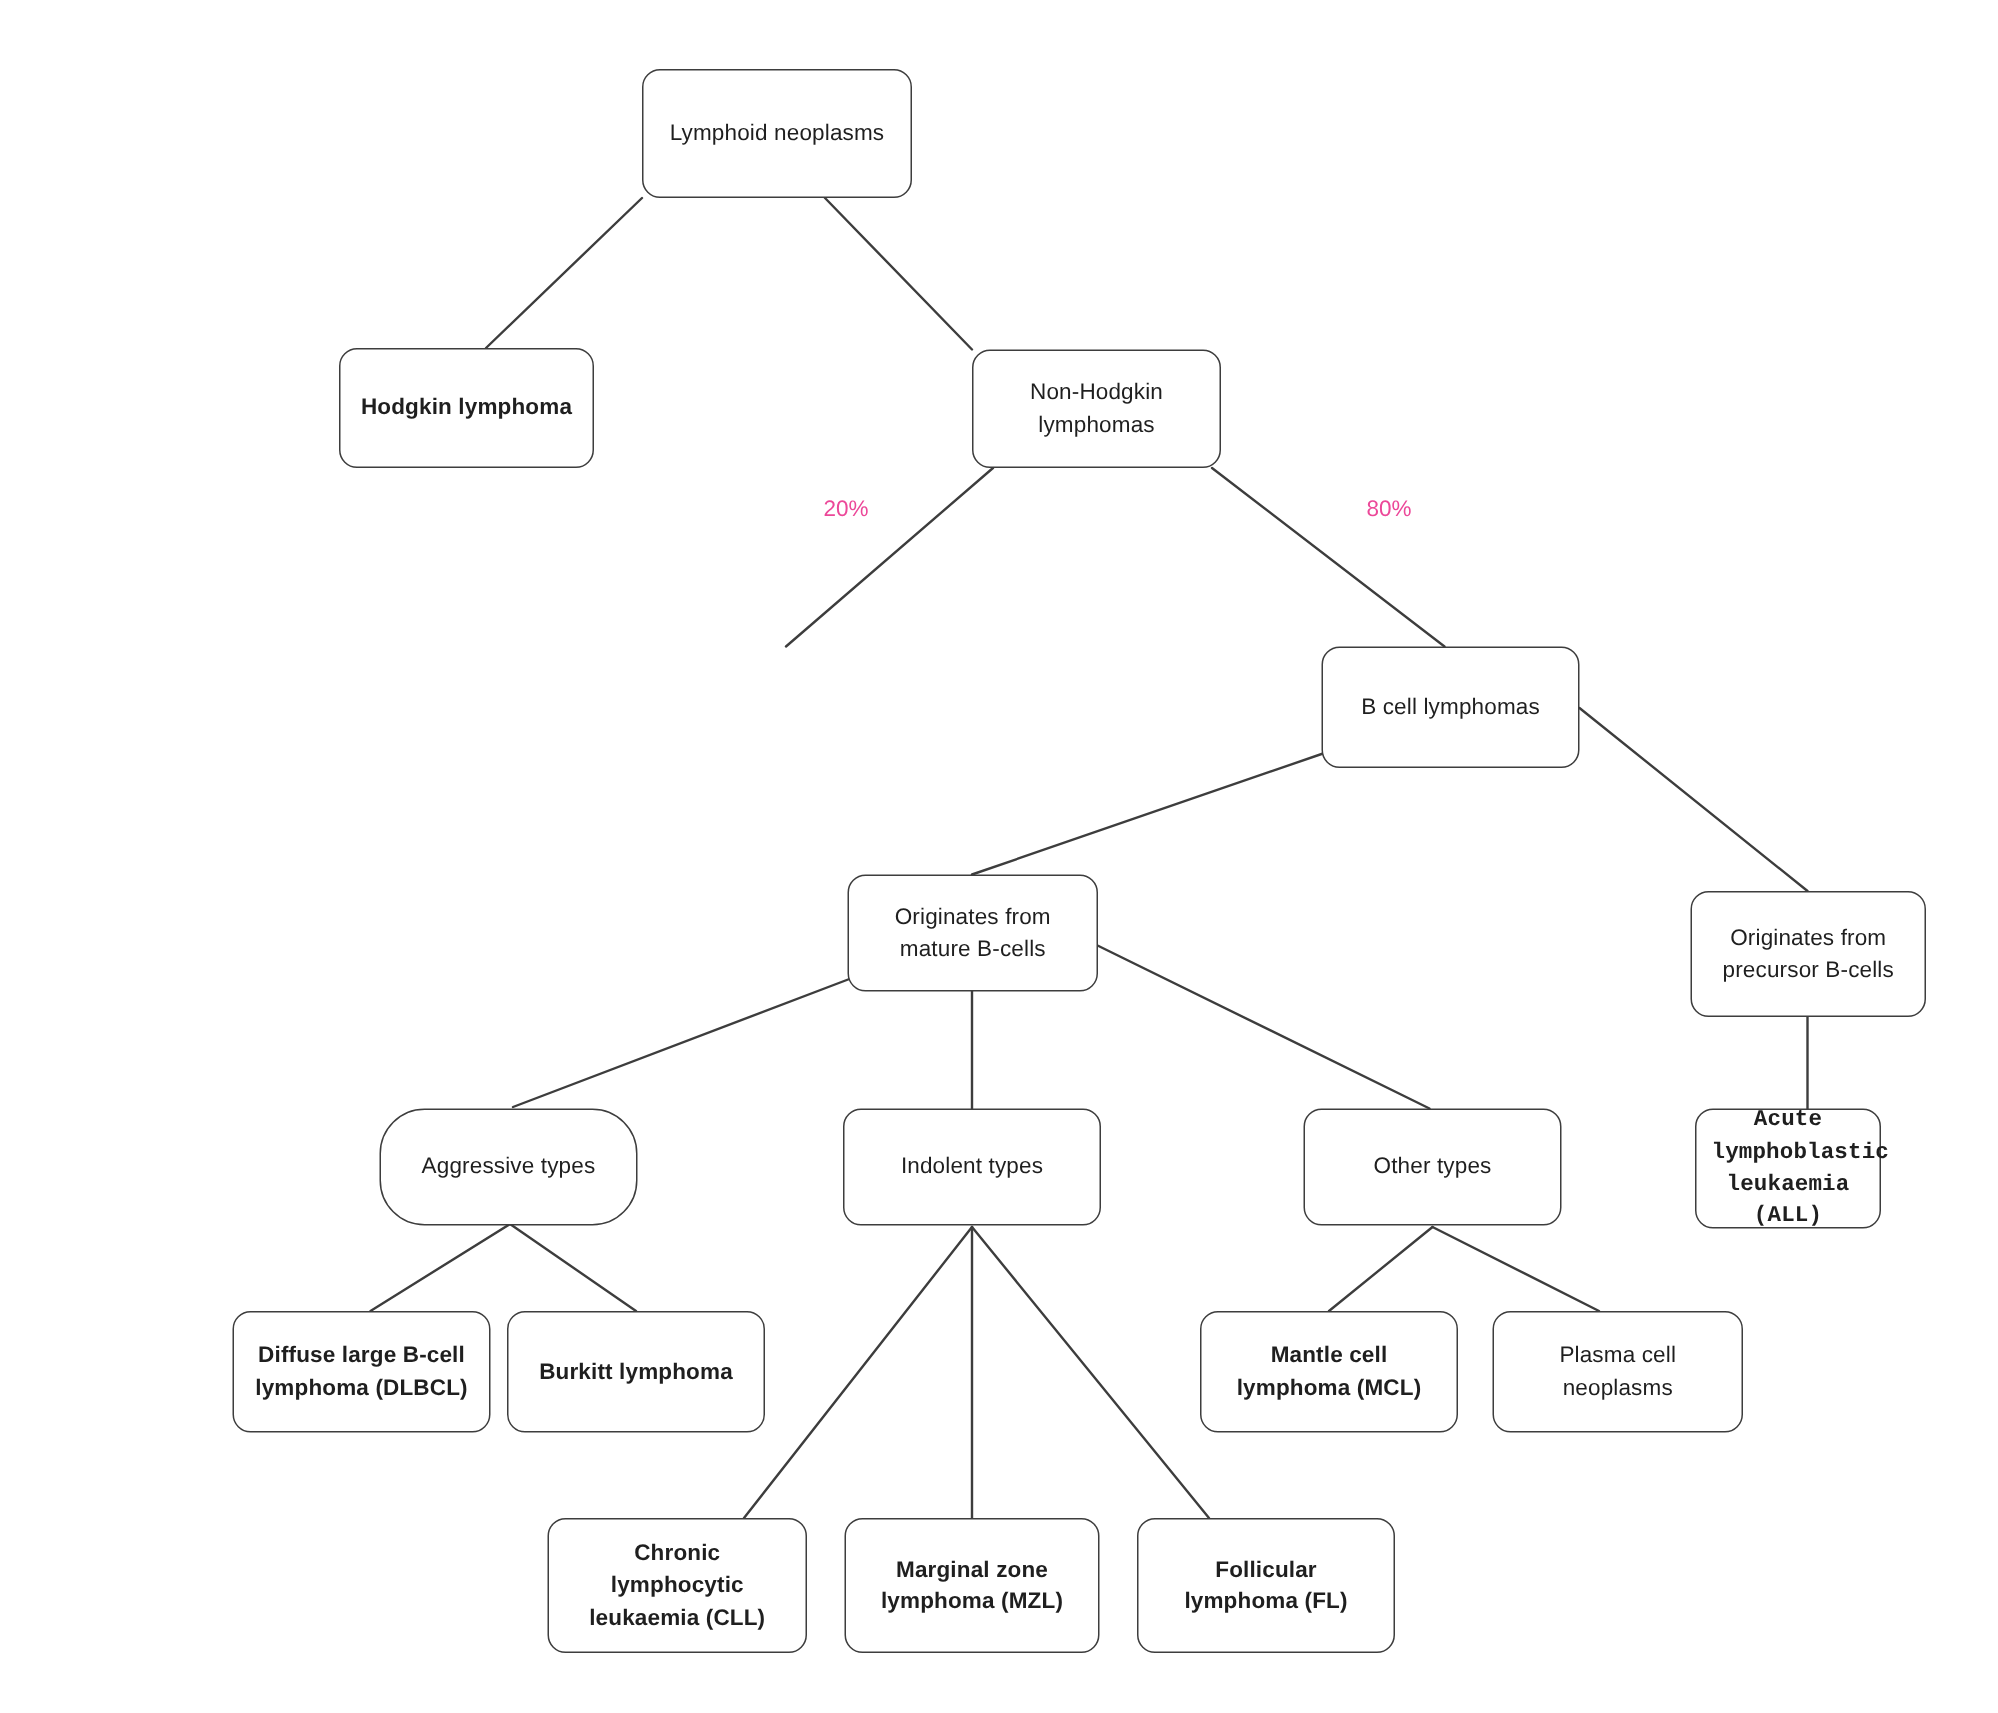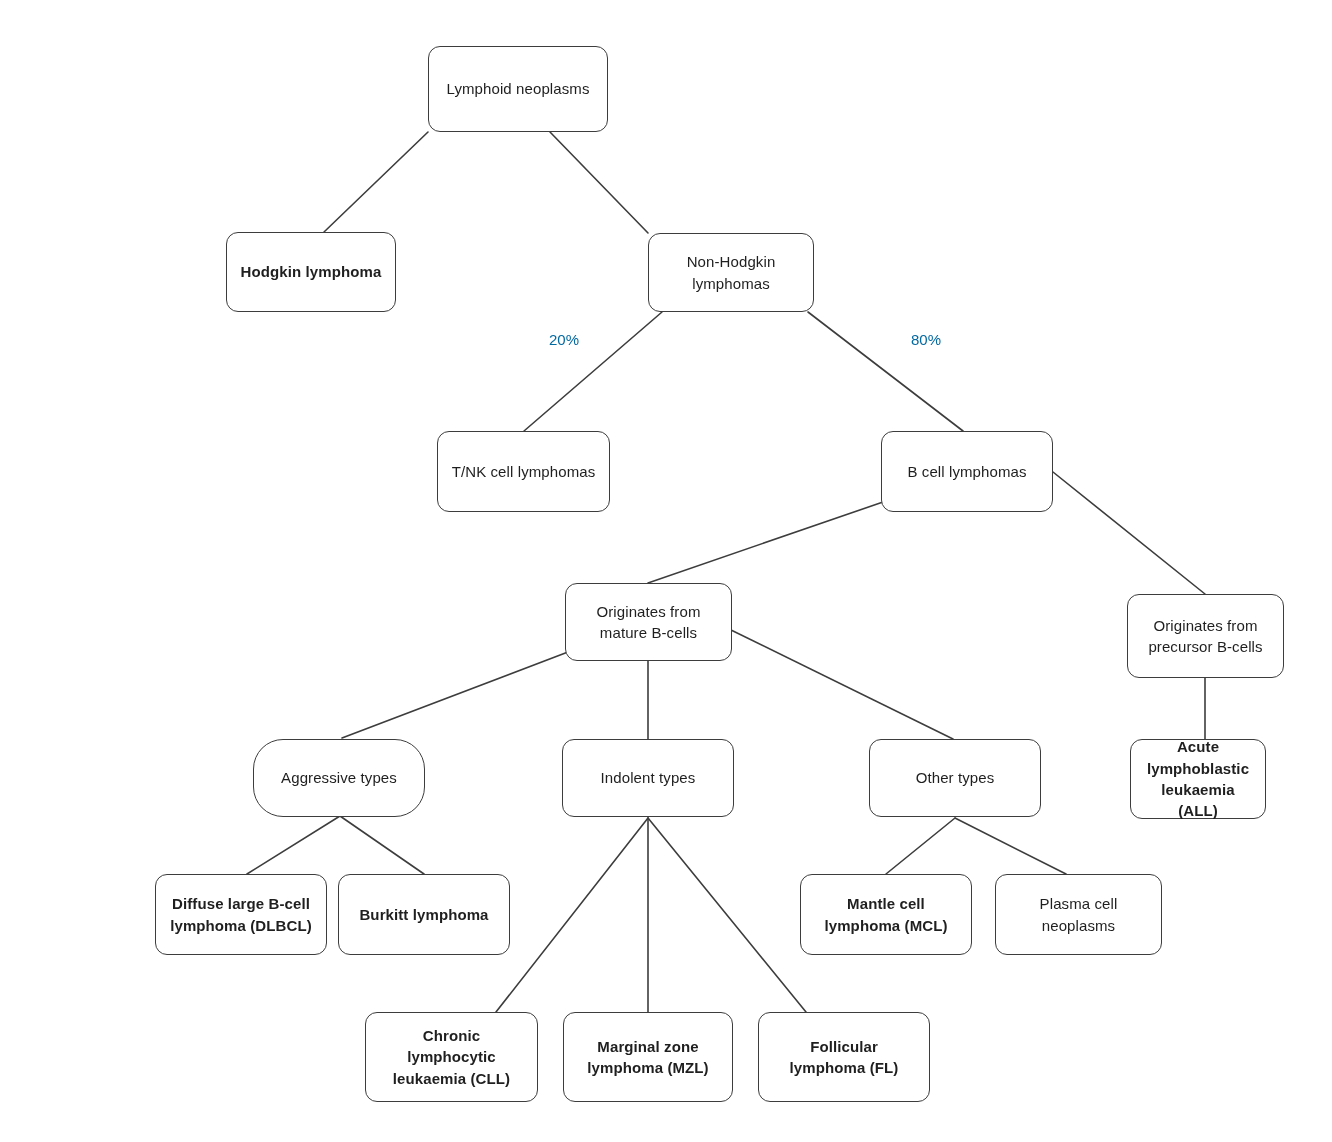--- a/index.html
+++ b/index.html
@@ -51,21 +51,21 @@
   }
   .node.bold .node-label {
     font-weight: bold;
   }
   .node.align-left .node-label {
     text-align: center;
   }
   .edge-label {
     position: absolute;
     font-size: 15px;
-    color: #0369a1;
+    color: #ec4899;
     white-space: nowrap;
     z-index: 3;
   }
 </style>
 </head>
 <body>
 
 <div id="diagram-root">
 
   <svg id="edge-layer" viewBox="0 0 1332 1142" width="1332" height="1142" xmlns="http://www.w3.org/2000/svg">
@@ -117,23 +117,20 @@
 
   <div class="node" style="left:648px; top:233px; width:166px; height:79px;">
     <span class="node-label">Non-Hodgkin
 lymphomas</span>
   </div>
 
   <div class="edge-label" style="left:549px; top:331px;">20%</div>
 
   <div class="edge-label" style="left:911px; top:331px;">80%</div>
 
-  <div class="node" style="left:437px; top:431px; width:173px; height:81px;">
-    <span class="node-label">T/NK cell lymphomas</span>
-  </div>
 
   <div class="node" style="left:881px; top:431px; width:172px; height:81px;">
     <span class="node-label">B cell lymphomas</span>
   </div>
 
   <div class="node" style="left:565px; top:583px; width:167px; height:78px;">
     <span class="node-label">Originates from
 mature B-cells</span>
   </div>
 
@@ -147,21 +144,21 @@
   </div>
 
   <div class="node" style="left:562px; top:739px; width:172px; height:78px;">
     <span class="node-label">Indolent types</span>
   </div>
 
   <div class="node" style="left:869px; top:739px; width:172px; height:78px;">
     <span class="node-label">Other types</span>
   </div>
 
-  <div class="node bold" style="left:1130px; top:739px; width:136px; height:80px;">
+  <div class="node bold" style="left:1130px; top:739px; width:124px; height:80px;font-family:Liberation Mono, monospace;">
     <span class="node-label">Acute
 lymphoblastic
 leukaemia (ALL)</span>
   </div>
 
   <div class="node bold align-left" style="left:155px; top:874px; width:172px; height:81px;">
     <span class="node-label">Diffuse large B-cell
 lymphoma (DLBCL)</span>
   </div>
 

